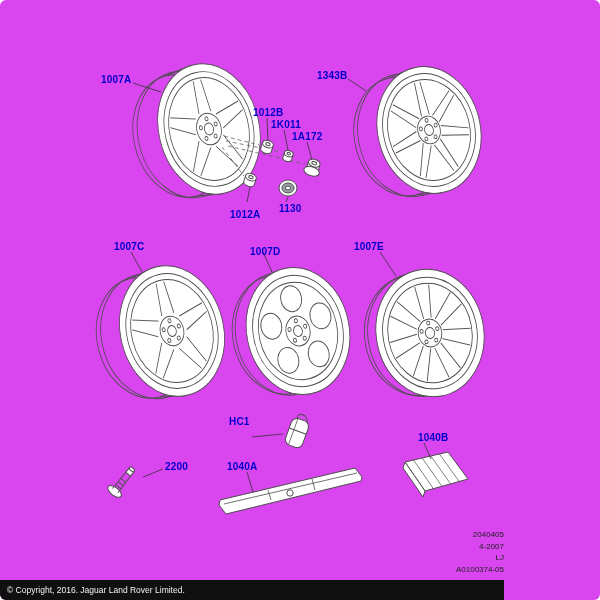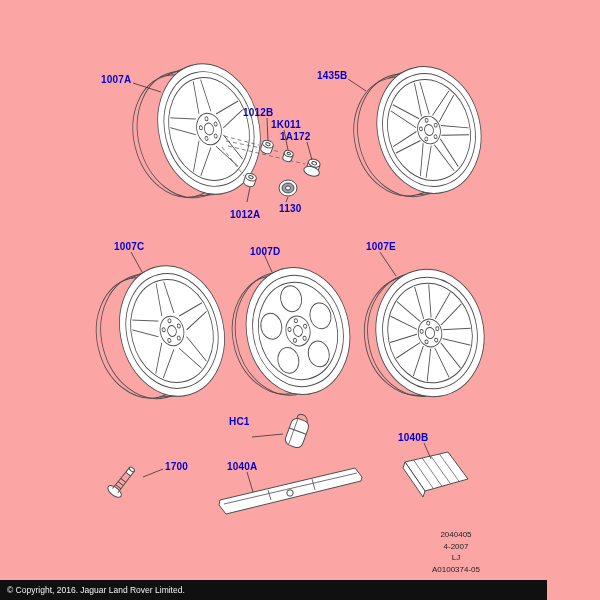--- a/index.html
+++ b/index.html
@@ -1,33 +1,33 @@
 <!DOCTYPE html>
 <html><head>
 <meta charset="utf-8">
 <style>
   * { margin:0; padding:0; box-sizing:border-box; }
   html,body { width:600px; height:600px; background:#ffffff; font-family:"Liberation Sans", sans-serif; }
-  .canvas { position:relative; width:600px; height:600px; background:#fca5a5; overflow:hidden; }
+  .canvas { position:relative; width:600px; height:600px; background:#d946ef; overflow:hidden;border-radius:6px; }
   .art { position:absolute; left:0; top:0; }
   .callout {
     position:absolute;
     color:#0000cc;
     font-weight:bold;
     font-size:10px;
     letter-spacing:0.2px;
     cursor:pointer;
     white-space:nowrap;
   }
   .footnote {
     position:absolute; left:408px; top:529px; width:96px;
-    text-align:center; font-size:8px; color:#222222; line-height:11.5px;
+    text-align:right; font-size:8px; color:#222222; line-height:11.5px;
   }
   .copyright-bar {
-    position:absolute; left:0; bottom:0; width:547px; height:20px;
+    position:absolute; left:0; bottom:0; width:504px; height:20px;
     background:#101010; color:#f2f2f2; font-size:8.5px; line-height:20px;
     padding-left:7px;
   }
 </style>
 </head>
 <body>
 
 <div class="canvas">
 
   <svg class="art" width="600" height="600" viewBox="0 0 600 600">
@@ -226,33 +226,33 @@
       <line x1="263" y1="252" x2="272" y2="272"></line>
       <line x1="380" y1="252" x2="396" y2="276"></line>
       <line x1="163" y1="469" x2="143" y2="477"></line>
       <line x1="252" y1="437" x2="283" y2="434"></line>
       <line x1="247" y1="472" x2="253" y2="492"></line>
       <line x1="424" y1="443" x2="431" y2="459"></line>
     </g>
   </svg>
 
   <div class="callout" style="left:101px; top:74px">1007A</div>
-  <div class="callout" style="left:317px; top:70px">1435B</div>
-  <div class="callout" style="left:243px; top:107px">1012B</div>
+  <div class="callout" style="left:317px; top:70px">1343B</div>
+  <div class="callout" style="left:253px; top:107px">1012B</div>
   <div class="callout" style="left:271px; top:119px">1K011</div>
-  <div class="callout" style="left:280px; top:131px">1A172</div>
+  <div class="callout" style="left:292px; top:131px">1A172</div>
   <div class="callout" style="left:230px; top:209px">1012A</div>
   <div class="callout" style="left:279px; top:203px">1130</div>
   <div class="callout" style="left:114px; top:241px">1007C</div>
   <div class="callout" style="left:250px; top:246px">1007D</div>
-  <div class="callout" style="left:366px; top:241px">1007E</div>
-  <div class="callout" style="left:165px; top:461px">1700</div>
+  <div class="callout" style="left:354px; top:241px">1007E</div>
+  <div class="callout" style="left:165px; top:461px">2200</div>
   <div class="callout" style="left:229px; top:416px">HC1</div>
   <div class="callout" style="left:227px; top:461px">1040A</div>
-  <div class="callout" style="left:398px; top:432px">1040B</div>
+  <div class="callout" style="left:418px; top:432px">1040B</div>
 
   <div class="footnote">
     <div>2040405</div>
     <div>4-2007</div>
     <div>LJ</div>
     <div>A0100374-05</div>
   </div>
 
   <div class="copyright-bar">
     <span>© Copyright, 2016. Jaguar Land Rover Limited.</span>

